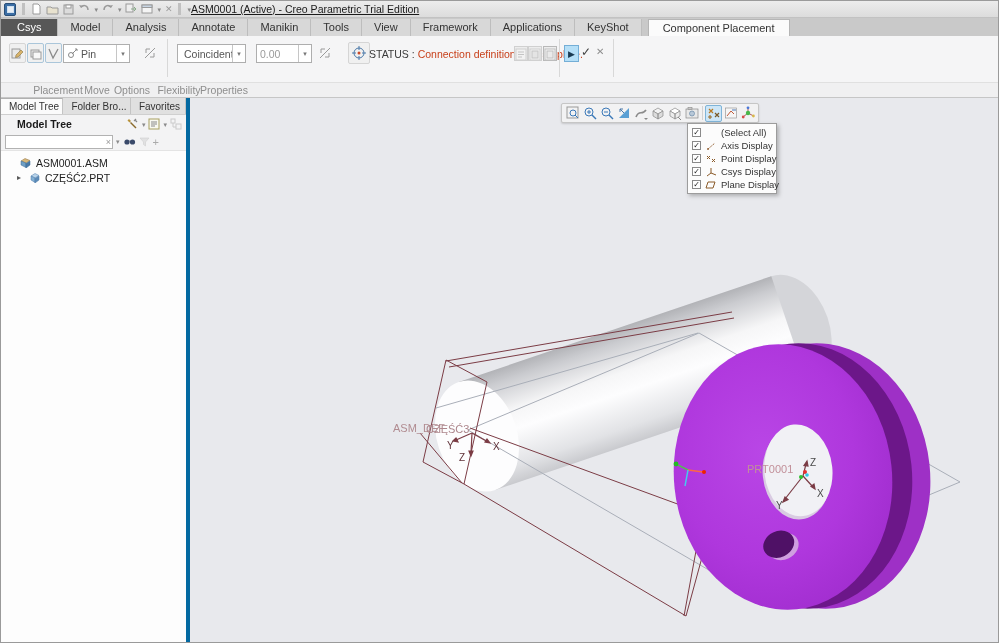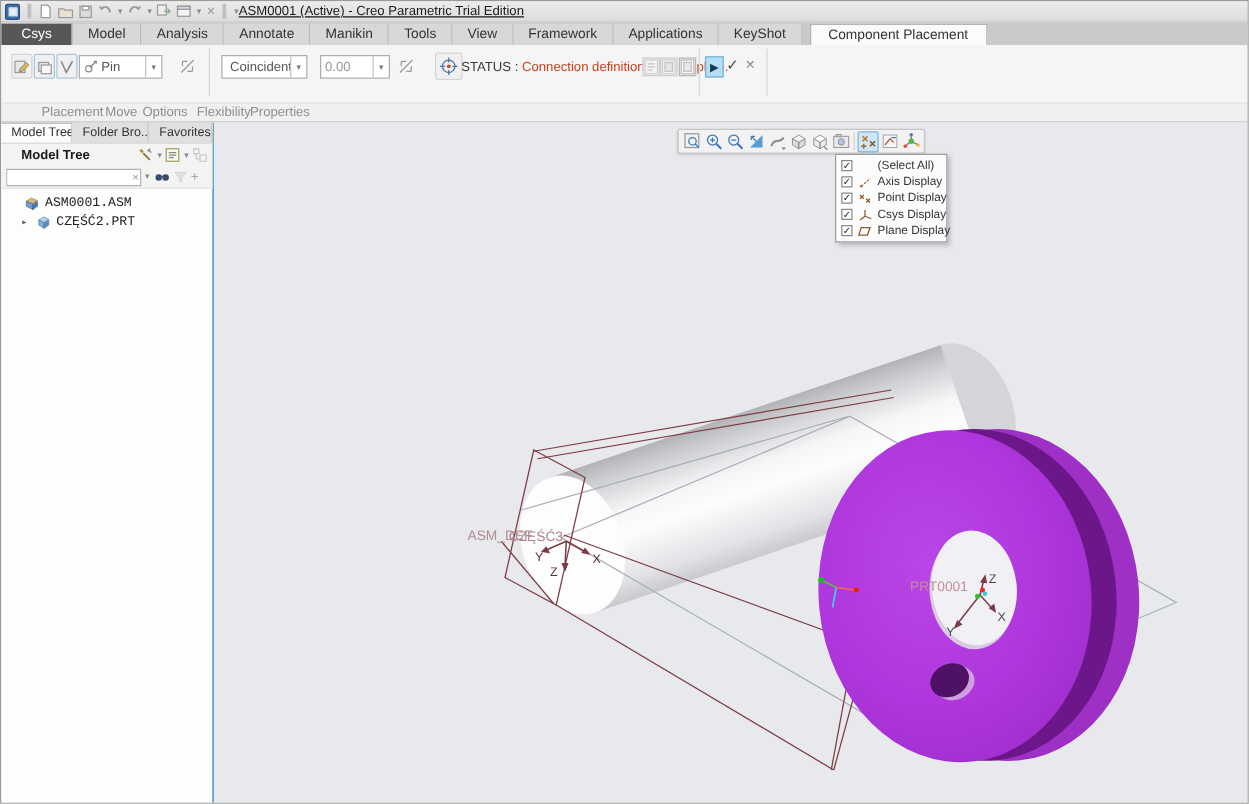--- a/index.html
+++ b/index.html
@@ -40,32 +40,32 @@
   .playbtn{position:absolute;top:9px;width:15px;height:17px;background:#b5dff7;border:1px solid #74aed6;display:flex;align-items:center;justify-content:center;color:#1a3a52;font-size:9px;}
   .okbtn{position:absolute;top:9px;font-size:12px;color:#444;}
   .xbtn{position:absolute;top:10px;font-size:10px;color:#8e8e8e;}
 
   
   .subtabs{position:relative;height:15px;background:#f0f0f1;border-bottom:1px solid #c6c6c6;font-size:10.5px;color:#8e8e8e;}
   .subtab{position:absolute;top:1px;transform:translateX(-50%);text-align:right;}
 
   
   .main{display:flex;height:546px;}
-  .panel{width:170px;flex:none;background:#fdfdfd;border-right:1px solid #0369a1;font-size:10.5px;color:#222;}
+  .panel{width:189px;flex:none;background:#fdfdfd;border-right:4px solid #0369a1;font-size:10.5px;color:#222;}
   .ptabs{height:17px;display:flex;background:#e7e7e8;border-bottom:1px solid #cfcfcf;}
   .ptab{display:flex;align-items:center;gap:3px;padding:0 5px;font-size:10px;color:#333;background:#e0e0e0;border-right:1px solid #c4c4c4;white-space:nowrap;overflow:hidden;}
   .ptab.active{background:#fbfbfb;border-top:1px solid #b0b0b0;}
   .phead{height:18px;display:flex;align-items:center;background:#f3f3f4;padding:0 4px;gap:3px;}
   .phead .ptitle{font-weight:bold;font-size:10.5px;color:#1a1a1a;flex:1;padding-left:12px;}
   .psearch{height:18px;display:flex;align-items:center;padding:0 4px;gap:3px;background:#f3f3f4;border-bottom:1px solid #e4e4e4;}
   .sbox{position:relative;width:108px;height:14px;border:1px solid #b2b2b2;background:#fff;}
   .sbox input{position:absolute;inset:0;border:none;outline:none;width:100%;height:100%;font-size:10px;padding:0 12px 0 3px;font-family:"Liberation Sans",sans-serif;}
   .sclear{position:absolute;right:1px;top:0;font-size:9px;color:#999;line-height:13px;}
   .tree{padding-top:4px;}
-  .trow{display:flex;align-items:center;gap:4px;height:15px;padding-left:6px;font-family:Liberation Mono, monospace;}
+  .trow{display:flex;align-items:center;gap:4px;height:15px;padding-left:6px;}
   .trow .exp{width:8px;font-size:8px;color:#555;}
   .tlabel{white-space:nowrap;}
 
   
   .viewport{position:relative;flex:1;background:#e8e9ed;overflow:hidden;}
   .scene{position:absolute;left:0;top:0;}
 
   .gtoolbar{position:absolute;left:371px;top:5px;height:20px;background:#f2f2f3;border:1px solid #c6c6c6;border-radius:2px;display:flex;align-items:center;padding:0 2px;box-shadow:0 1px 2px rgba(0,0,0,.15);}
   .gbtn{width:17px;height:17px;display:flex;align-items:center;justify-content:center;border-radius:2px;}
   .gbtn.pressed{background:#cde6f7;border:1px solid #7fb4d8;}

